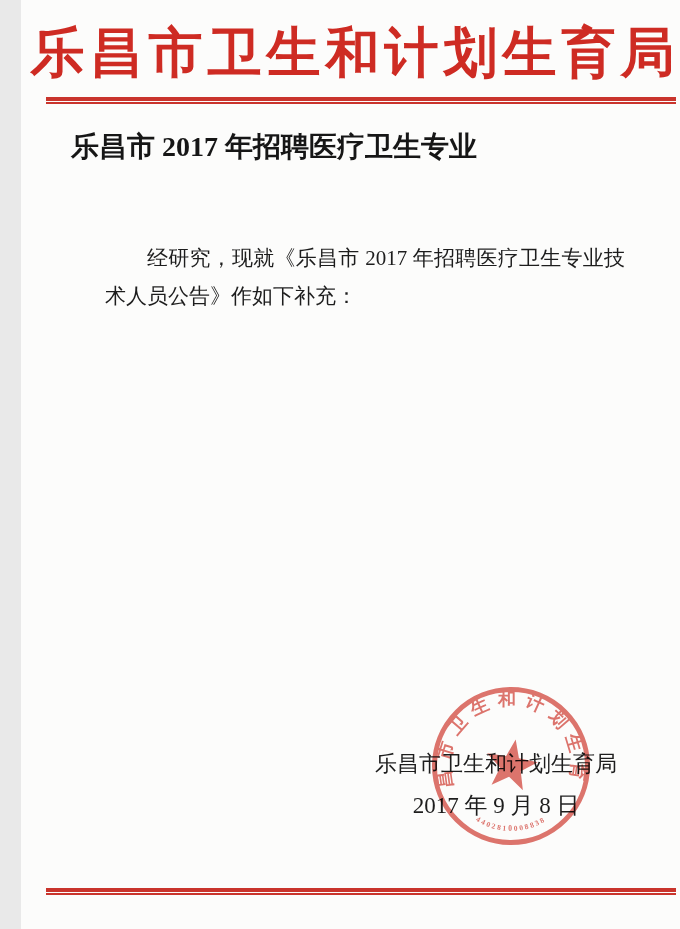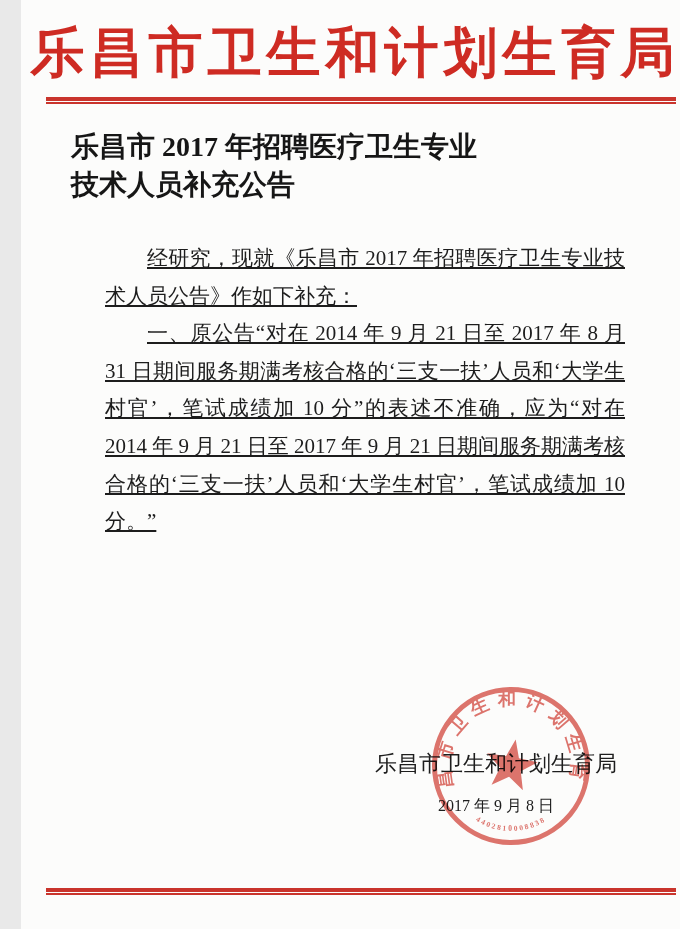--- a/index.html
+++ b/index.html
@@ -37,27 +37,27 @@
     text-align:left;
     font-size:28px;font-weight:bold;
     line-height:38px;color:#161616;
   }
   .body-text{
     position:absolute;top:240px;left:84px;width:520px;
     font-size:21px;line-height:37.6px;
     color:var(--ink);
     text-align:justify;
   }
-  .body-text p{margin:0;text-indent:2em;text-decoration:underline;}
+  .body-text p{margin:0;text-indent:2em;}
   .signature{
     position:absolute;top:744px;left:330px;width:290px;
     text-align:center;color:var(--ink);
   }
   .sig-org{font-size:22px;line-height:40px;}
-  .sig-date{font-size:16px;line-height:40px;margin-top:2px;}
+  .sig-date{font-size:23px;line-height:40px;margin-top:2px;}
   .seal{
     position:absolute;left:405px;top:681px;width:170px;height:170px;
     opacity:.82;
     mix-blend-mode:multiply;
   }
   .seal text{
     font-family:"Liberation Serif","DejaVu Serif",serif;
     fill:var(--seal-red);
     font-weight:bold;
   }
@@ -66,26 +66,24 @@
 <body>
 
 <div class="page">
 
   <div class="letterhead">乐昌市卫生和计划生育局</div>
 
   <div class="rule rule-top"></div>
 
   <div class="doc-title">
     <div>乐昌市 2017 年招聘医疗卫生专业</div>
-    <div>技术人员补充公告</div>
   </div>
 
   <div class="body-text">
     <p>经研究，现就《乐昌市 2017 年招聘医疗卫生专业技术人员公告》作如下补充：</p>
-    <p>一、原公告“对在 2014 年 9 月 21 日至 2017 年 8 月 31 日期间服务期满考核合格的‘三支一扶’人员和‘大学生村官’，笔试成绩加 10 分”的表述不准确，应为“对在 2014 年 9 月 21 日至 2017 年 9 月 21 日期间服务期满考核合格的‘三支一扶’人员和‘大学生村官’，笔试成绩加 10 分。”</p>
   </div>
 
   <div class="signature">
     <div class="sig-org">乐昌市卫生和计划生育局</div>
     <div class="sig-date">2017 年 9 月 8 日</div>
   </div>
 
   <svg class="seal" viewBox="0 0 170 170">
     <circle cx="85" cy="85" r="76.5" fill="none" stroke="#d8564e" stroke-width="5"></circle>
     <path id="sealArcTop" d="M 32.2 115.5 A 61 61 0 1 1 137.8 115.5" fill="none"></path>

